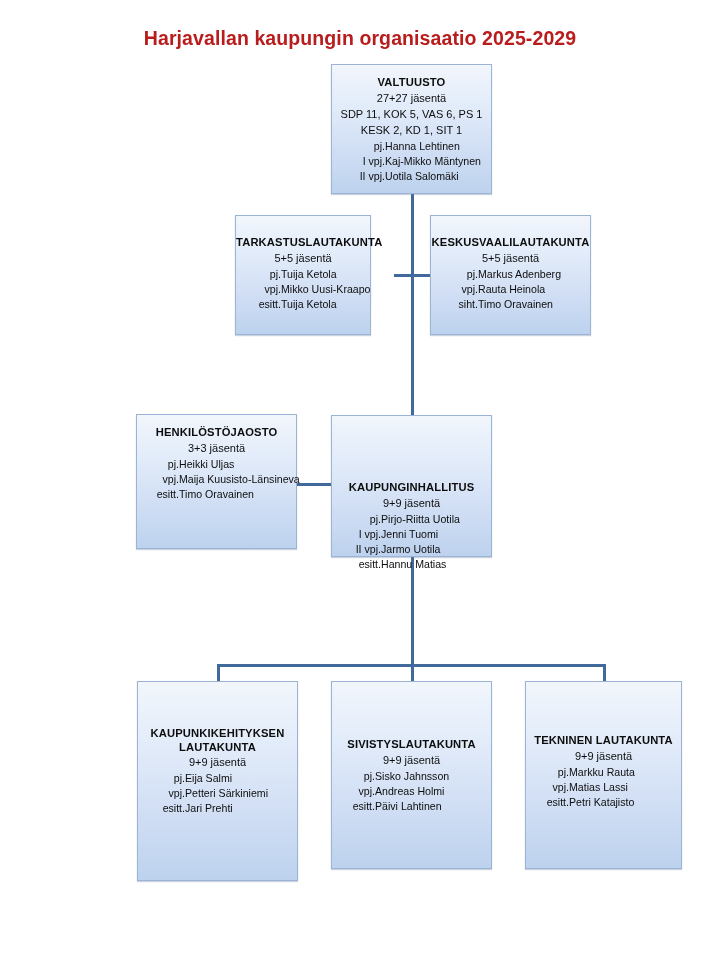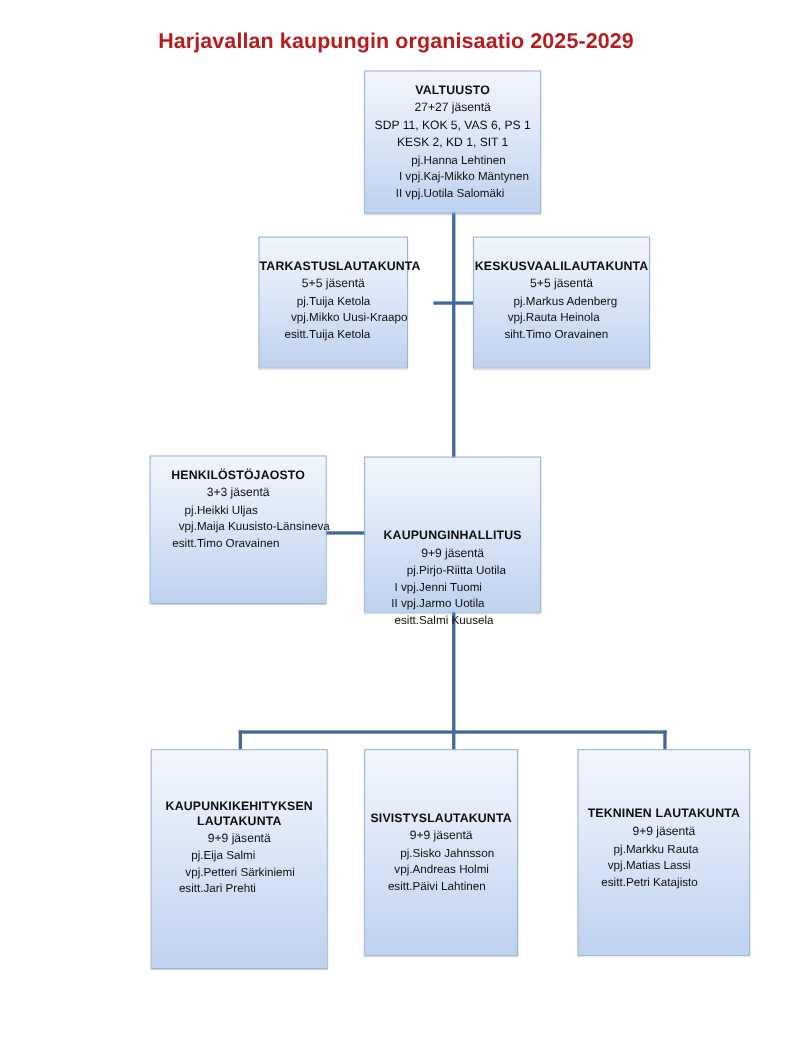--- a/index.html
+++ b/index.html
@@ -207,21 +207,21 @@
         <div class="role-row">
           <span class="role-key" style="width:42px;">I vpj.</span>
           <span class="role-name">Jenni Tuomi</span>
         </div>
         <div class="role-row">
           <span class="role-key" style="width:42px;">II vpj.</span>
           <span class="role-name">Jarmo Uotila</span>
         </div>
         <div class="role-row">
           <span class="role-key" style="width:42px;">esitt.</span>
-          <span class="role-name">Salmi Kuusela</span>
+          <span class="role-name">Hannu Matias</span>
         </div>
       </div>
     </div>
   </div>
 
   <div class="org-box" style="left:137px; top:681px; width:161px; height:200px;">
     <div class="box-inner" style="top:45px;">
       <div class="box-title">KAUPUNKIKEHITYKSEN
 LAUTAKUNTA</div>
       <div class="box-sub">9+9 jäsentä</div>
@@ -235,21 +235,21 @@
           <span class="role-name">Petteri Särkiniemi</span>
         </div>
         <div class="role-row">
           <span class="role-key" style="width:36px;">esitt.</span>
           <span class="role-name">Jari Prehti</span>
         </div>
       </div>
     </div>
   </div>
 
-  <div class="org-box" style="left:331px; top:681px; width:140px; height:188px;">
+  <div class="org-box" style="left:331px; top:681px; width:161px; height:188px;">
     <div class="box-inner" style="top:56px;">
       <div class="box-title">SIVISTYSLAUTAKUNTA</div>
       <div class="box-sub">9+9 jäsentä</div>
       <div class="role-list" style="padding-left:11px;">
         <div class="role-row">
           <span class="role-key" style="width:32px;">pj.</span>
           <span class="role-name">Sisko Jahnsson</span>
         </div>
         <div class="role-row">
           <span class="role-key" style="width:32px;">vpj.</span>

